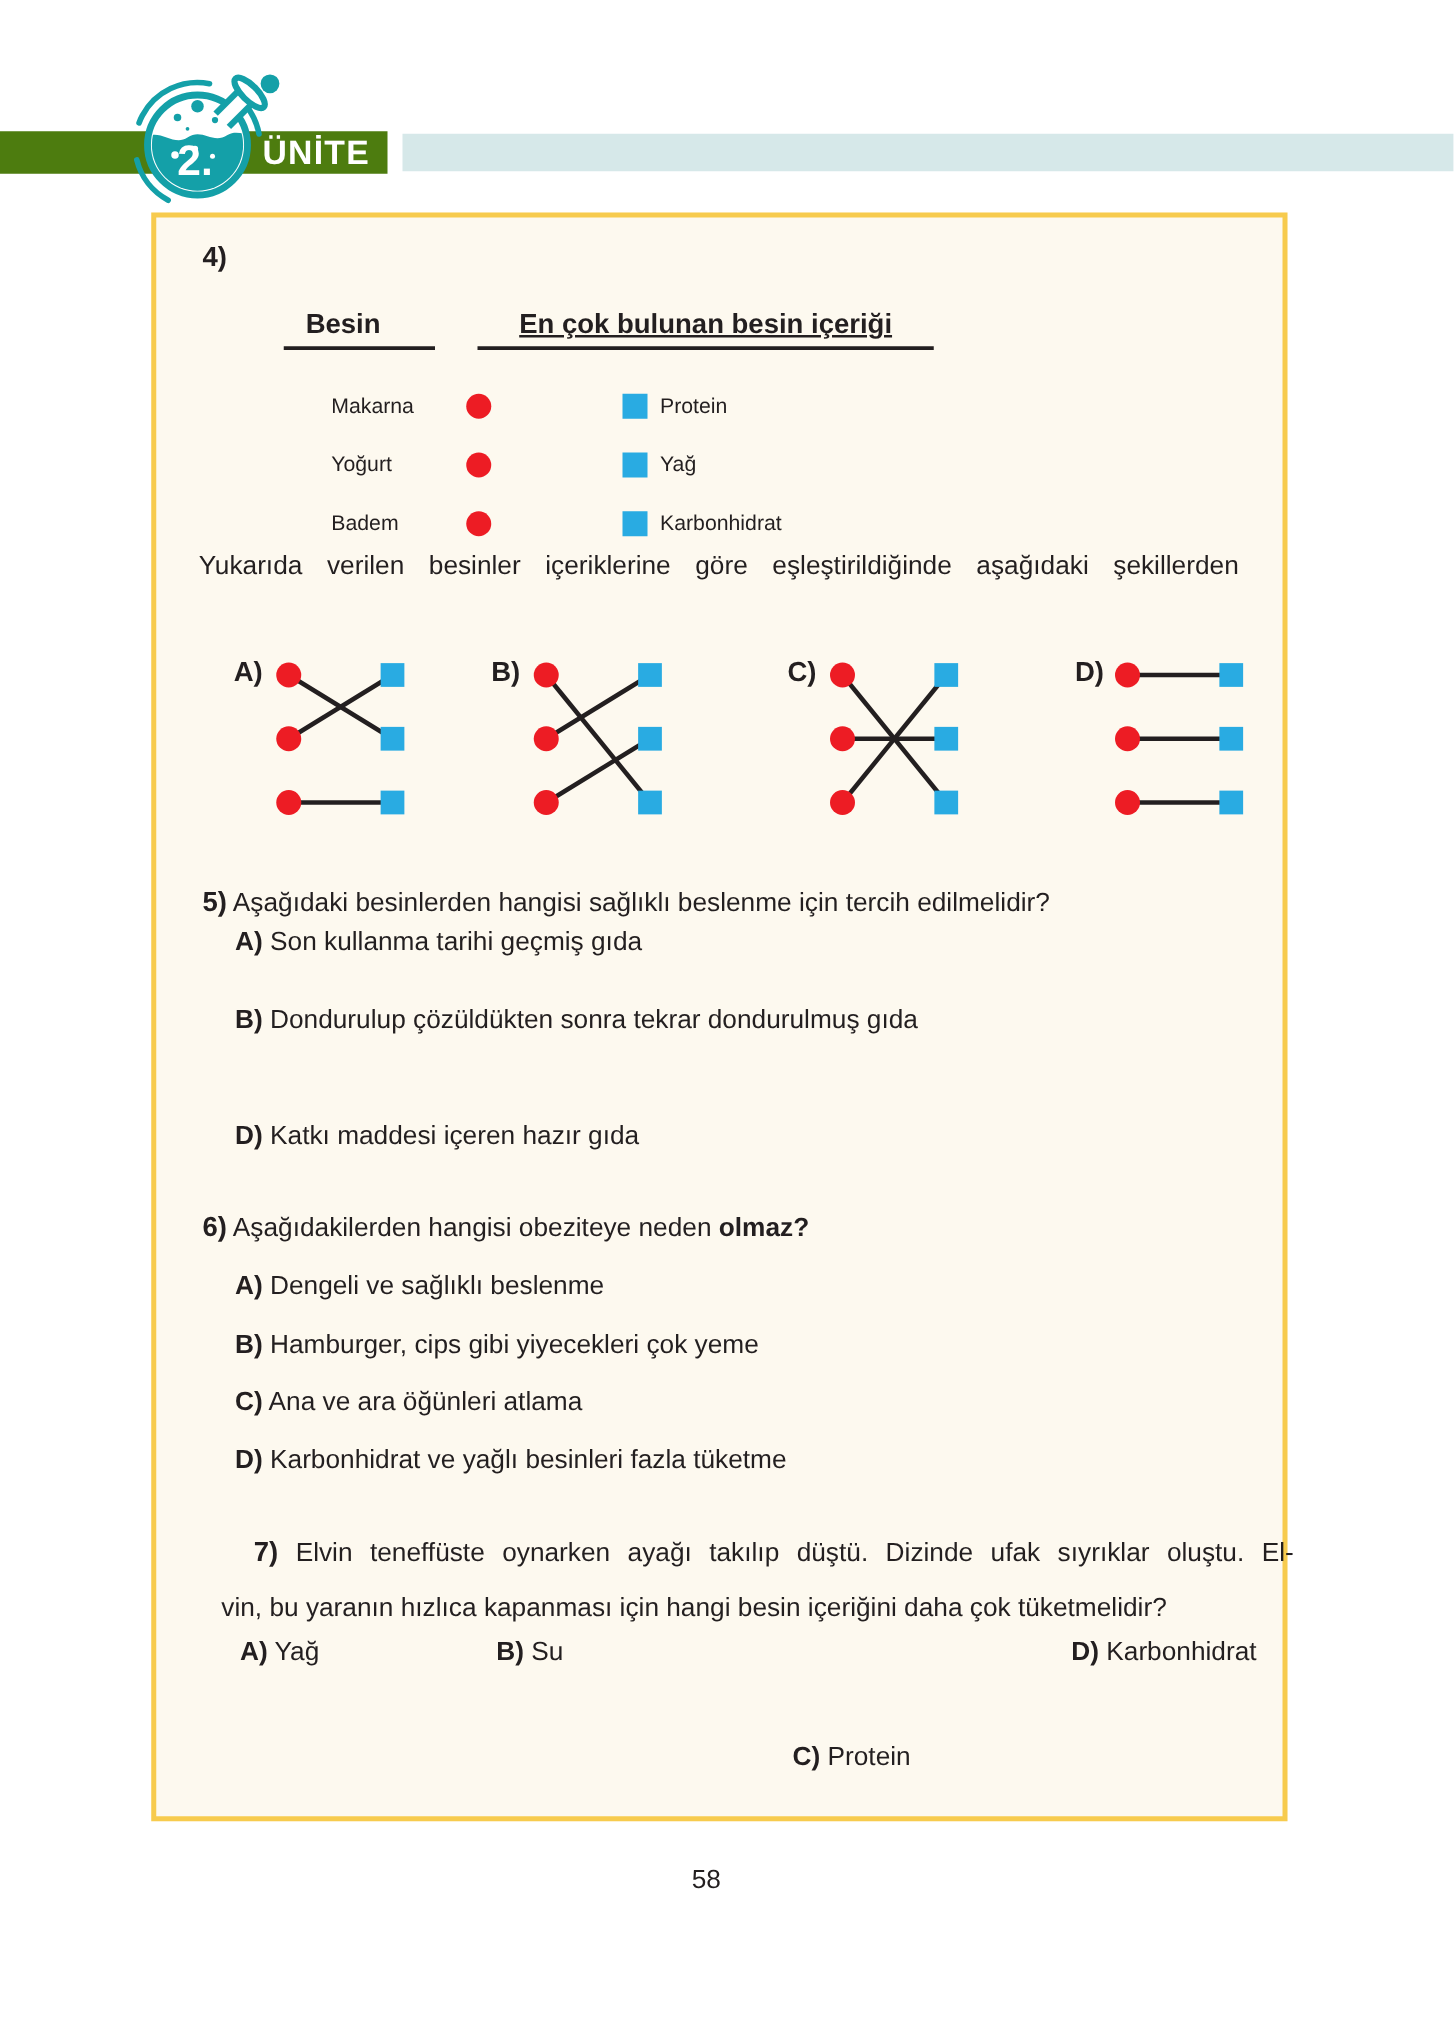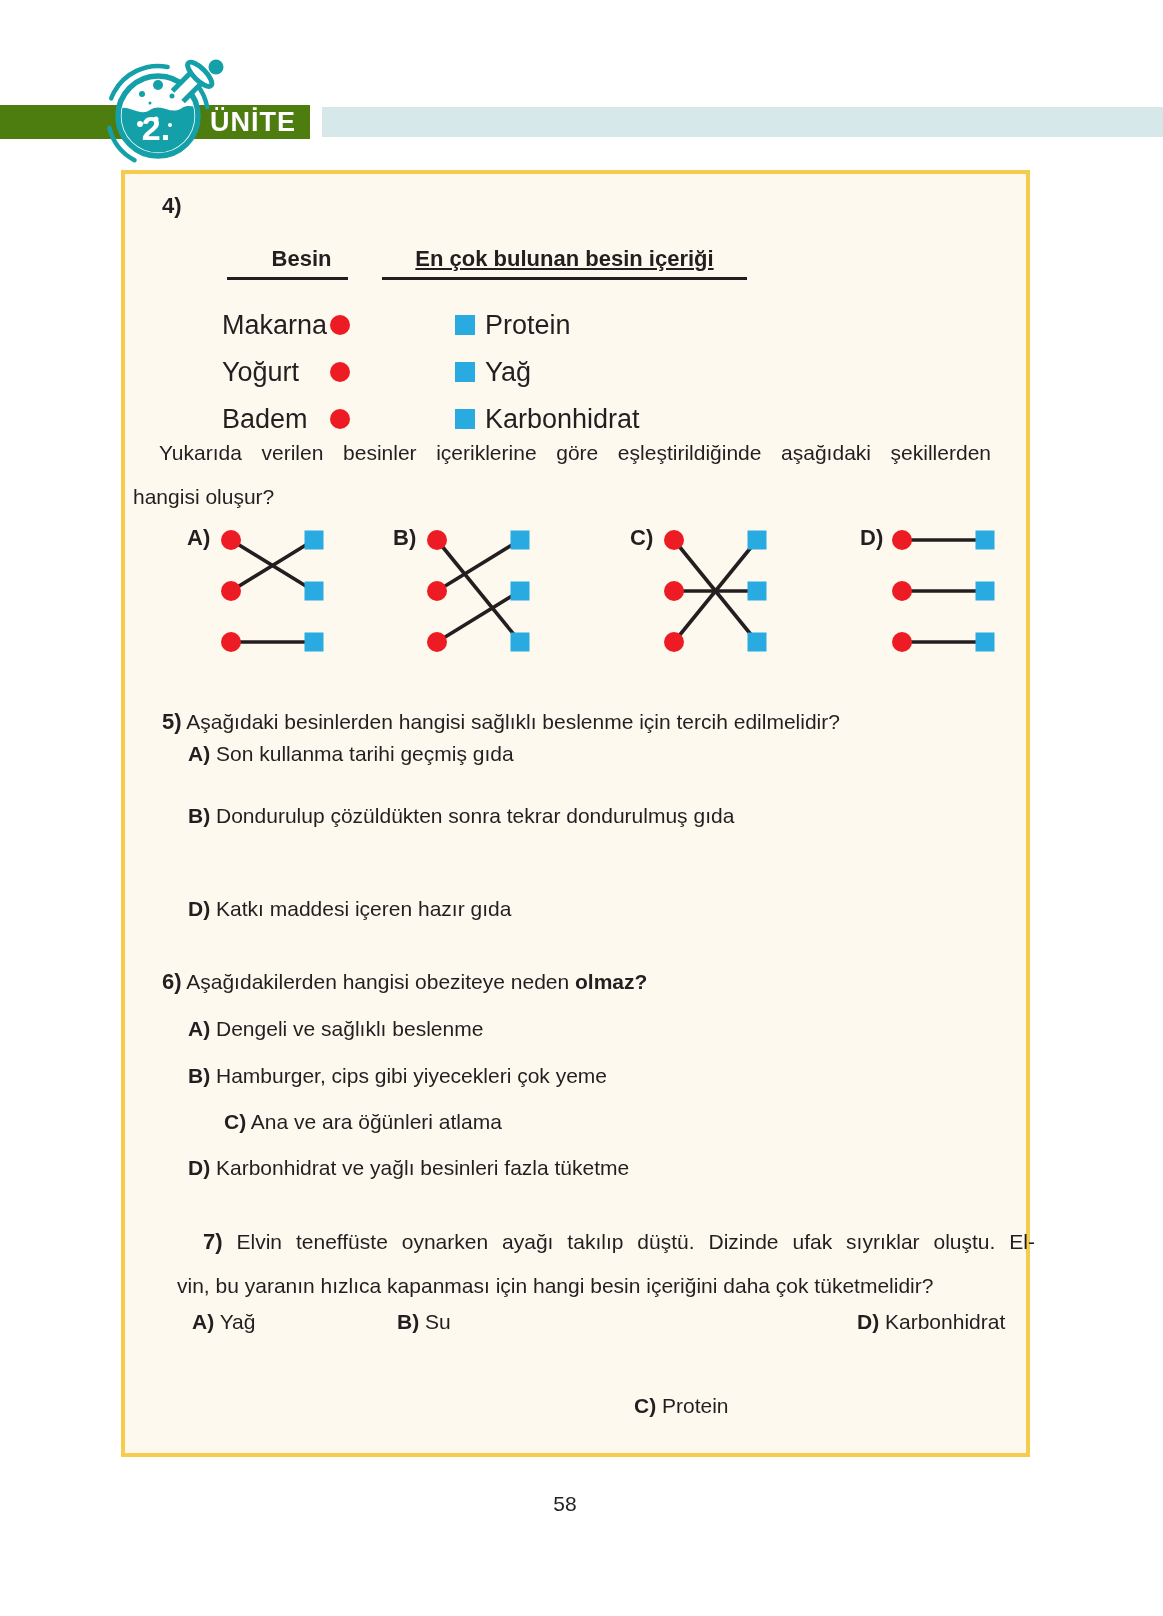--- a/index.html
+++ b/index.html
@@ -23,21 +23,21 @@
     border:4px solid #f7cb4e; background:#fdf9ef;
   }
   .abs { position:absolute; }
   .b   { font-weight:bold; }
   .qnum { font-size:22px; font-weight:bold; }
   .hdr {
     position:absolute; top:72px; text-align:center;
     font-size:22px; font-weight:bold; line-height:26px;
   }
   .hline { position:absolute; top:103px; height:3px; background:#231f20; }
-  .trow  { position:absolute; height:26px; width:760px; font-size:27px; line-height:26px; }
+  .trow  { position:absolute; height:26px; width:760px; font-size:17px; line-height:26px;margin-left:43px; }
   .trow .food    { position:absolute; left:0; }
   .trow .dot     { position:absolute; left:108px; top:3px; width:20px; height:20px; border-radius:50%; background:#ed1c24; }
   .trow .square  { position:absolute; left:233px; top:3px; width:20px; height:20px; background:#29abe2; }
   .trow .content { position:absolute; left:263px; }
   .para { position:absolute; left:8px; width:858px; font-size:21px; line-height:44px; }
   .para .l1 { text-align:justify; text-align-last:justify; text-indent:26px; }
   .diag-label { position:absolute; font-size:22px; font-weight:bold; line-height:26px; }
   .match-diagram { position:absolute; overflow:visible; }
   .optline { position:absolute; font-size:21px; line-height:26px; }
   .opt-row-item { position:absolute; font-size:21px; line-height:26px; }
@@ -85,21 +85,21 @@
       <text x="52" y="100" text-anchor="middle" font-size="34" font-weight="bold" fill="#ffffff" font-family="Liberation Sans, sans-serif">2.</text>
 
       <circle cx="112" cy="27" r="7.5" fill="#14a0a8"></circle>
     </svg>
   </div>
 
   <div class="qbox">
 
     <span class="abs qnum" style="left:37px; top:19px;">4)</span>
 
-    <div class="hdr" style="left:116px; width:121px;text-align:center;">Besin</div>
+    <div class="hdr" style="left:89px; width:121px;text-align:center;">Besin</div>
     <div class="hline" style="left:102px; width:121px;"></div>
 
     <div class="hdr" style="left:257px; width:365px;text-decoration:underline;">En çok bulunan besin içeriği</div>
     <div class="hline" style="left:257px; width:365px;"></div>
 
     <div class="trow" style="left:97px; top:138px;">
       <span class="food">Makarna</span>
       <span class="dot"></span>
       <span class="square"></span>
       <span class="content">Protein</span>
@@ -112,21 +112,20 @@
     </div>
     <div class="trow" style="left:97px; top:232px;">
       <span class="food">Badem</span>
       <span class="dot"></span>
       <span class="square"></span>
       <span class="content">Karbonhidrat</span>
     </div>
 
     <div class="para" style="top:257px;">
       <div class="l1">Yukarıda verilen besinler içeriklerine göre eşleştirildiğinde aşağıdaki şekillerden</div>
-      <div class="l2">hangisi oluşur?</div>
     </div>
 
     <span class="diag-label" style="left:62px;  top:351px;">A)</span>
     <svg class="match-diagram" style="left:96px;  top:355px;" width="104" height="134" viewBox="0 0 104 134">
         <line x1="10" y1="11" x2="93" y2="62" stroke="#231f20" stroke-width="3.6"></line>
         <line x1="10" y1="62" x2="93" y2="11" stroke="#231f20" stroke-width="3.6"></line>
         <line x1="10" y1="113" x2="93" y2="113" stroke="#231f20" stroke-width="3.6"></line>
         <circle cx="10" cy="11" r="10" fill="#ed1c24"></circle>
         <rect x="83.5" y="1.5" width="19" height="19" fill="#29abe2"></rect>
         <circle cx="10" cy="62" r="10" fill="#ed1c24"></circle>
@@ -196,21 +195,21 @@
       <span>Aşağıdakilerden hangisi obeziteye neden </span><span class="b">olmaz?</span>
     </div>
     <div class="optline" style="left:63px; top:889px;">
       <span class="b">B)</span>
       <span>Hamburger, cips gibi yiyecekleri çok yeme</span>
     </div>
     <div class="optline" style="left:63px; top:842px;">
       <span class="b">A)</span>
       <span>Dengeli ve sağlıklı beslenme</span>
     </div>
-    <div class="optline" style="left:63px; top:935px;margin-left:36px;">
+    <div class="optline" style="left:63px; top:935px;">
       <span class="b">C)</span>
       <span>Ana ve ara öğünleri atlama</span>
     </div>
     <div class="optline" style="left:63px; top:981px;">
       <span class="b">D)</span>
       <span>Karbonhidrat ve yağlı besinleri fazla tüketme</span>
     </div>
 
     <div class="para" style="top:1046px;margin-left:44px;">
       <div class="l1"><span class="qnum">7)</span> <span>Elvin teneffüste oynarken ayağı takılıp düştü. Dizinde ufak sıyrıklar oluştu. El-</span></div>

